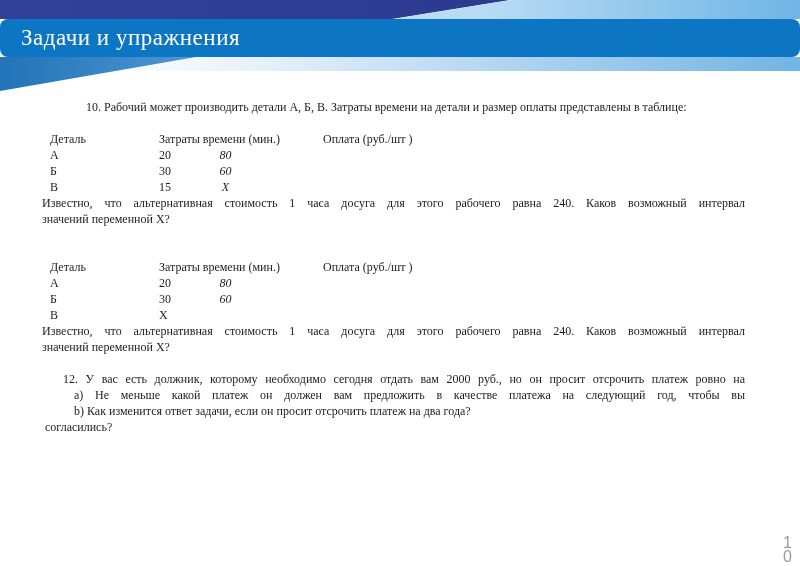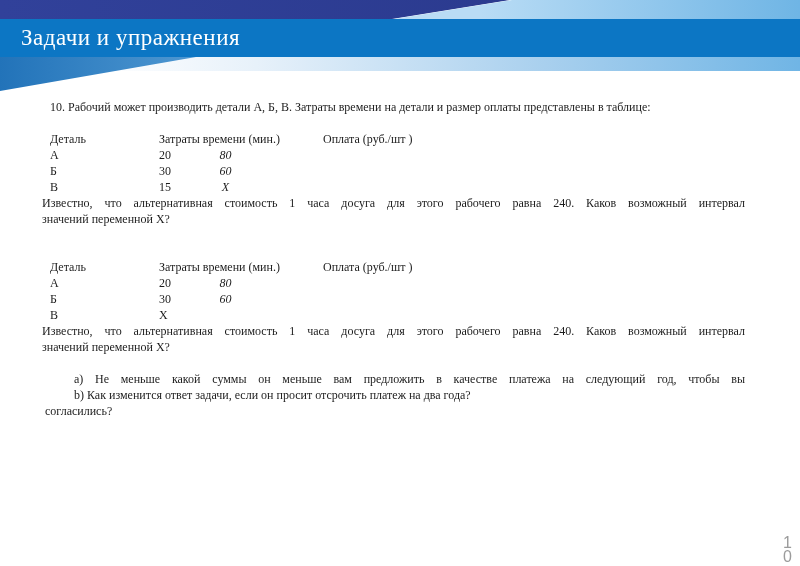--- a/index.html
+++ b/index.html
@@ -13,21 +13,21 @@
     background:linear-gradient(to right,#31419a,#283789);
     clip-path:polygon(0 0,510px 0,392px 19px,0 19px);
   }
   .top-light{
     position:absolute;top:0;left:0;width:800px;height:19px;
     background:linear-gradient(to right,#b9dcf5 60%,#6fb5e5 100%);
     clip-path:polygon(512px 0,800px 0,800px 19px,394px 19px);
   }
   .banner{
     position:absolute;top:19px;left:0;width:800px;height:38px;
-    background:#0c76c4;display:flex;align-items:flex-end;
+    background:#0c76c4;display:flex;align-items:flex-end;border-radius:8px;
   }
   .banner-title{
     color:#ffffff;font-size:23px;line-height:38px;padding-left:21px;
     font-family:"Liberation Serif",serif;letter-spacing:.5px;white-space:nowrap;
   }
   .sub-band{
     position:absolute;top:57px;left:0;width:800px;height:14px;
     background:linear-gradient(to right,#ffffff 12%,#e7f1fa 32%,#a9d0ee 68%,#70b5e5 100%);
   }
   .sub-wedge{
@@ -40,21 +40,21 @@
     position:absolute;left:42px;top:99px;width:703px;
     font-size:12px;line-height:16px;
   }
   .line{height:16px;overflow:hidden;white-space:nowrap;}
   .just{
     height:16px;overflow:hidden;white-space:normal;
     text-align:justify;text-align-last:justify;-moz-text-align-last:justify;
   }
   .gap{height:16px;}
   .ind3{padding-left:3px;}
-  .ind8{padding-left:8px;}
+  .ind8{padding-left:8px;margin-left:36px;}
   .ind16{padding-left:16px;}
   .ind21{padding-left:21px;}
   .ind32{padding-left:32px;}
   
   .trow{position:relative;height:16px;}
   .tc1{position:absolute;left:8px;white-space:nowrap;}
   .tc2{position:absolute;left:117px;white-space:nowrap;}
   .tc3{position:absolute;left:117px;width:133px;text-align:center;white-space:nowrap;font-style:italic;}
   .th3{position:absolute;left:281px;white-space:nowrap;}
   
@@ -124,20 +124,21 @@
     </div>
     <div class="trow">
       <span class="tc1">В</span>
       <span class="tc2">Х</span>
     </div>
     <div class="just">Известно, что альтернативная стоимость 1 часа досуга для этого рабочего равна 240. Каков возможный интервал</div>
     <div class="line">значений переменной Х?</div>
 
     <div class="gap"></div>
 
-    <div class="just ind32">a) Не меньше какой суммы он меньше вам предложить в качестве платежа на следующий год, чтобы вы</div>
+    <div class="just ind21">12. У вас есть должник, которому необходимо сегодня отдать вам 2000 руб., но он просит отсрочить платеж ровно на</div>
+    <div class="just ind32">a) Не меньше какой платеж он должен вам предложить в качестве платежа на следующий год, чтобы вы</div>
     <div class="line ind32">b) Как изменится ответ задачи, если он просит отсрочить платеж на два года?</div>
     <div class="line ind3">согласились?</div>
   </div>
 
   <div class="pagenum">10</div>
 
 </div>
 
 </body></html>

